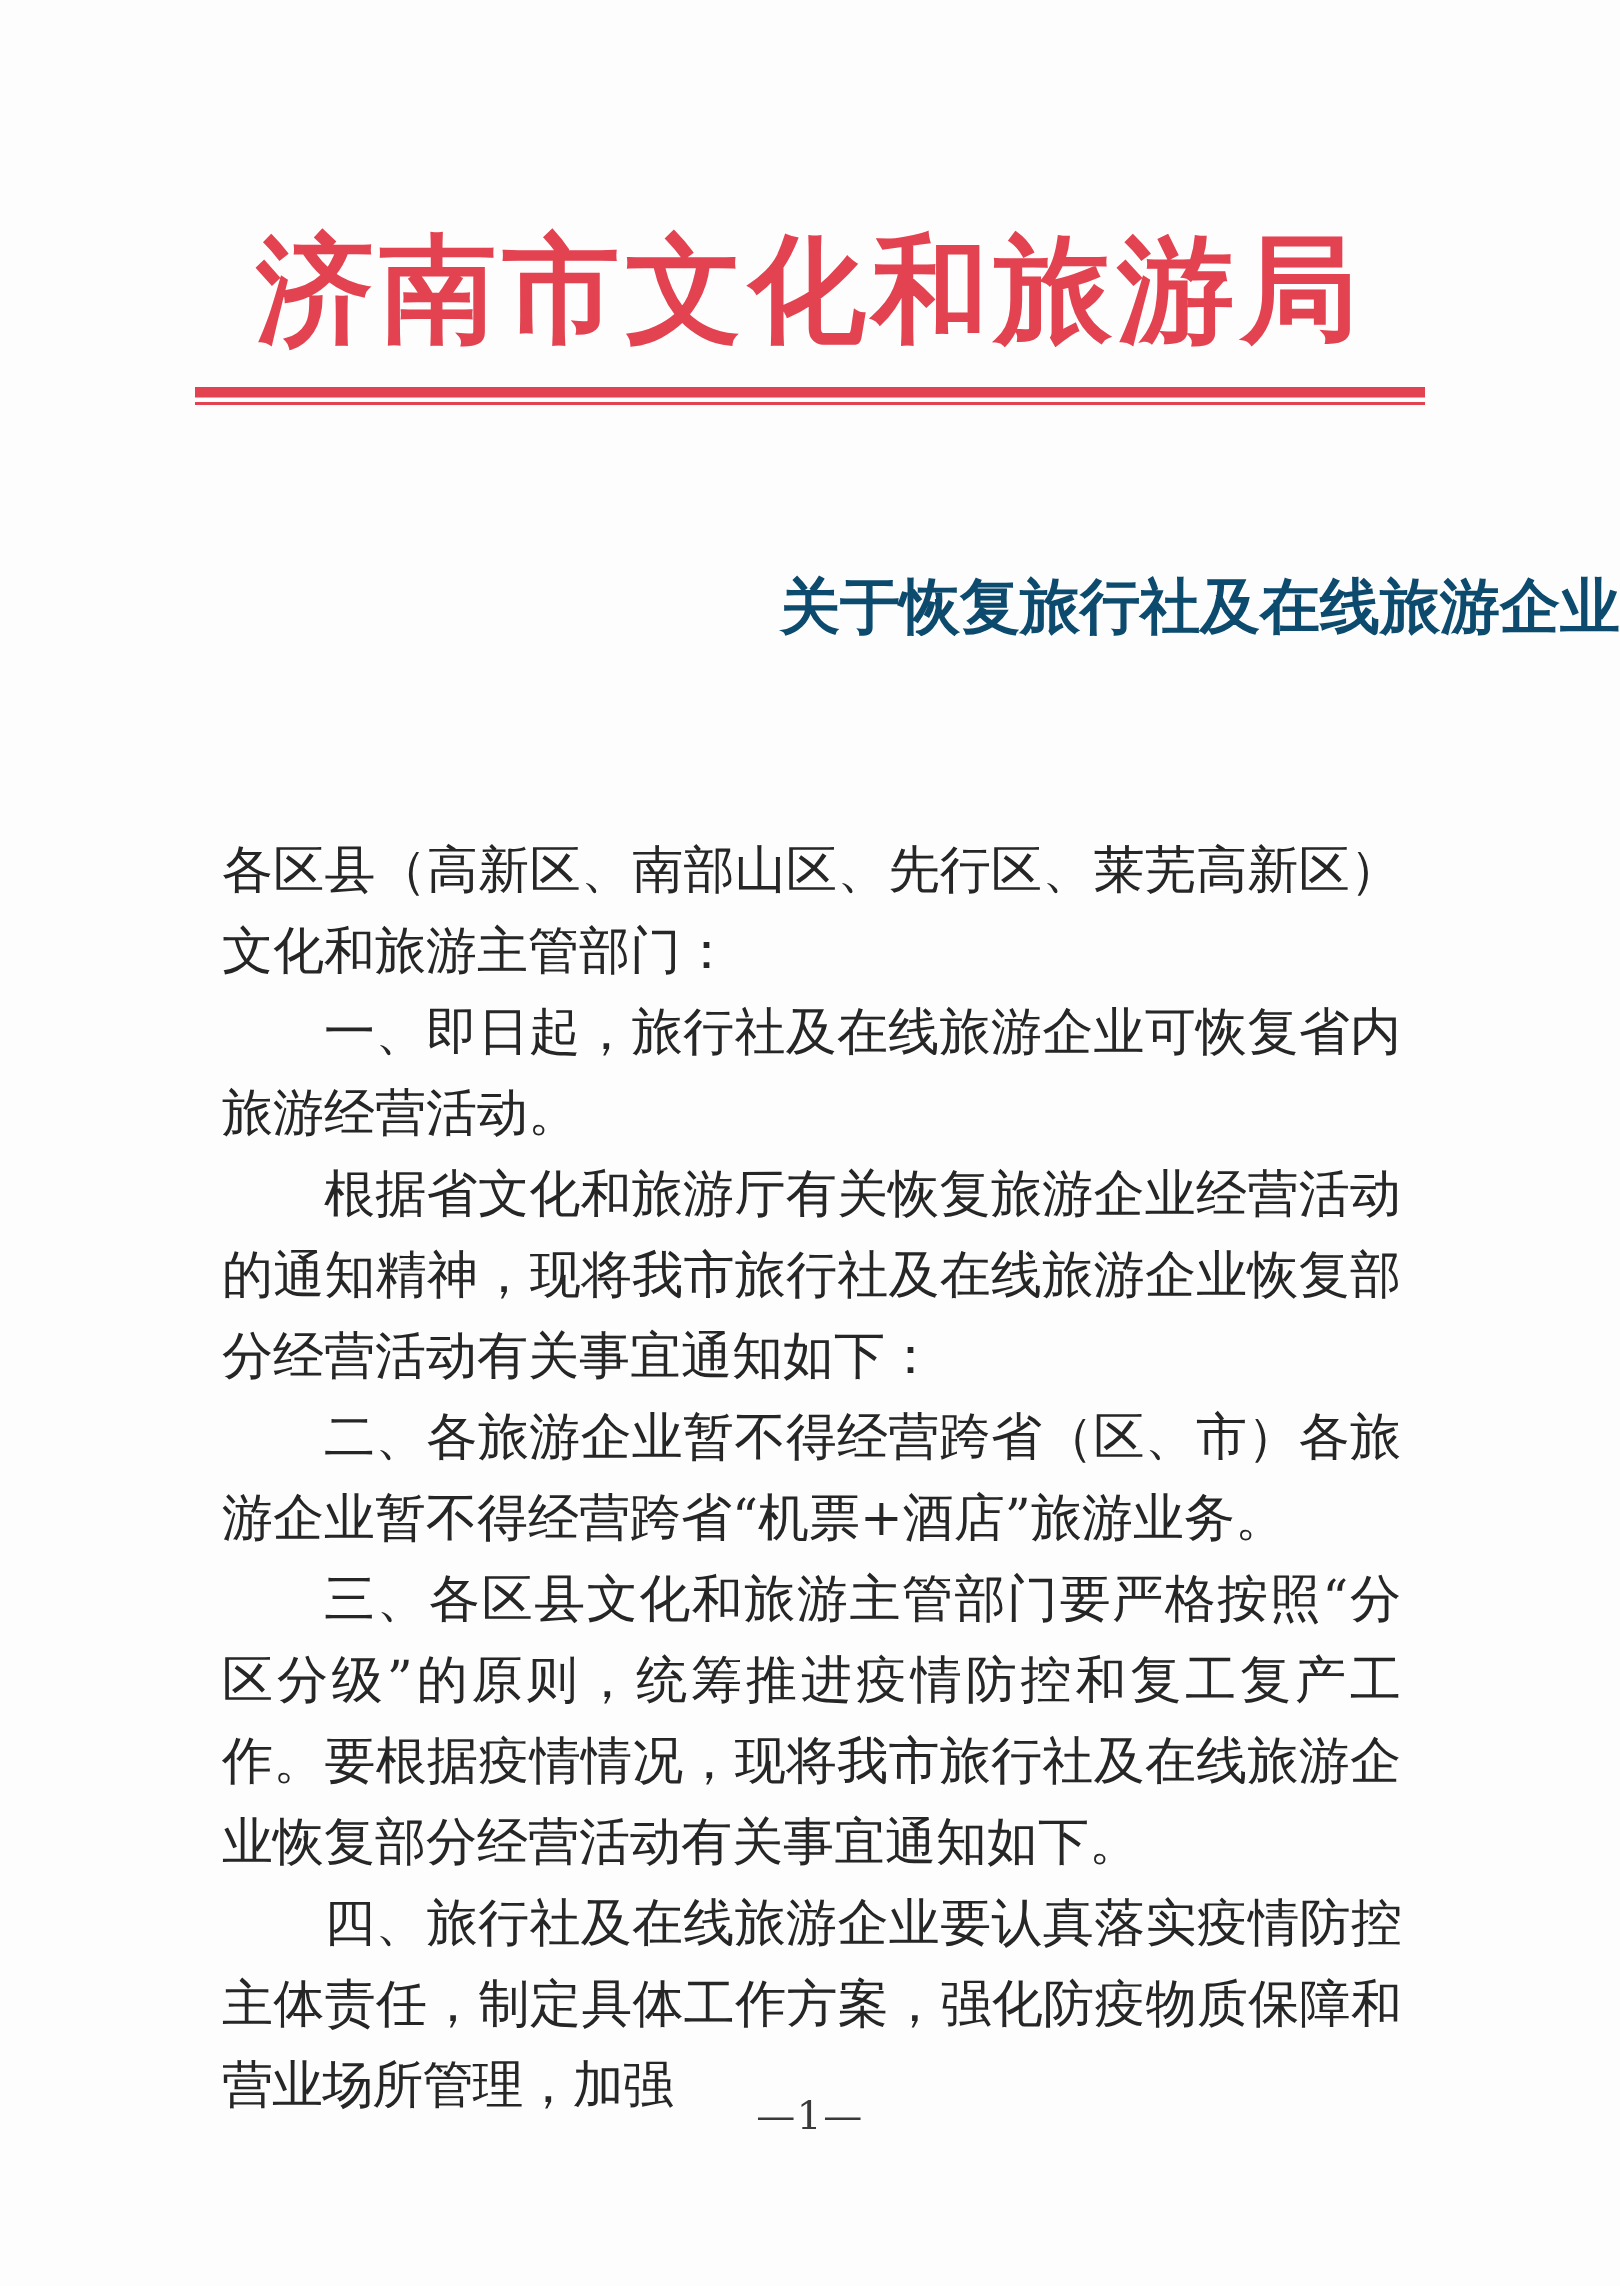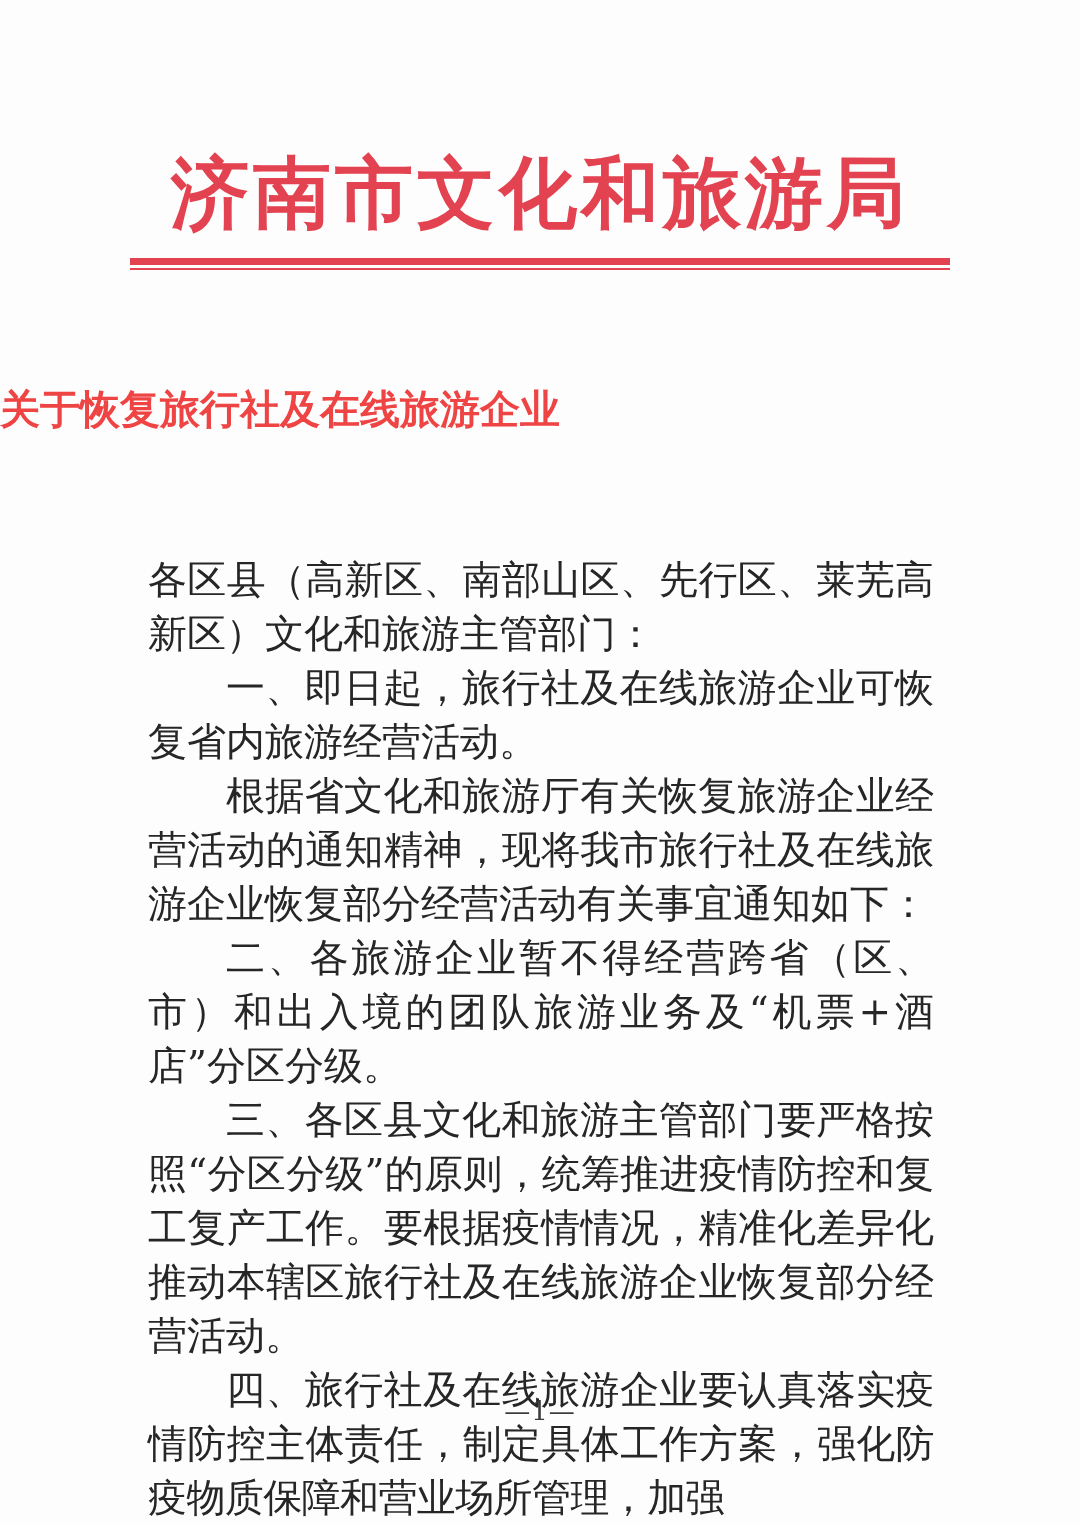--- a/index.html
+++ b/index.html
@@ -35,32 +35,33 @@
     width: 820px;
   }
   .rule .thick { height: 7px; background: var(--accent); }
   .rule .gap   { height: 3px; }
   .rule .thin  { height: 2px; background: var(--accent); }
   .doc-title {
     position: absolute;
     top: 380px;
     left: 0;
     width: 100%;
-    text-align: left;
+    text-align: right;
     font-size: 40px;
     font-weight: 700;
     line-height: 58px;
-    color: #ef4444;
+    color: #0c4a6e;
+    font-family: Liberation Mono, monospace;
   }
   .body-block {
     position: absolute;
     top: 553px;
     left: 148px;
     width: 786px;
-    font-size: 39px;
+    font-size: 34px;
     line-height: 54px;
     text-align: justify;
     text-justify: inter-character;
     color: var(--ink);
   }
   .body-block p { text-indent: 2em; }
   .body-block p.salutation { text-indent: 0; }
   .body-block p.tight { letter-spacing: -0.6px; }
   .page-footer {
     position: absolute;
@@ -87,20 +88,20 @@
   </div>
 
   <div class="doc-title">
     <span>关于恢复旅行社及在线旅游企业</span><br>
   </div>
 
   <div class="body-block">
     <p class="salutation">各区县（高新区、南部山区、先行区、莱芜高新区）文化和旅游主管部门：</p>
     <p>一、即日起，旅行社及在线旅游企业可恢复省内旅游经营活动。</p>
     <p>根据省文化和旅游厅有关恢复旅游企业经营活动的通知精神，现将我市旅行社及在线旅游企业恢复部分经营活动有关事宜通知如下：</p>
-    <p>二、各旅游企业暂不得经营跨省（区、市）和出入境的团队旅游业务及“机票+酒店”分区分级。</p>
-    <p>三、各区县文化和旅游主管部门要严格按照“分区分级”的原则，统筹推进疫情防控和复工复产工作。要根据疫情情况，精准化差异化推动本辖区旅行社及在线旅游企业恢复部分经营活动。</p>
+    <p>二、各旅游企业暂不得经营跨省（区、市）各旅游企业暂不得经营跨省“机票+酒店”旅游业务。</p>
+    <p>三、各区县文化和旅游主管部门要严格按照“分区分级”的原则，统筹推进疫情防控和复工复产工作。要根据疫情情况，现将我市旅行社及在线旅游企业恢复部分经营活动有关事宜通知如下。</p>
     <p class="tight">四、旅行社及在线旅游企业要认真落实疫情防控主体责任，制定具体工作方案，强化防疫物质保障和营业场所管理，加强</p>
   </div>
 
   <div class="page-footer">—1—</div>
 
 </div>
 
 </body></html>

